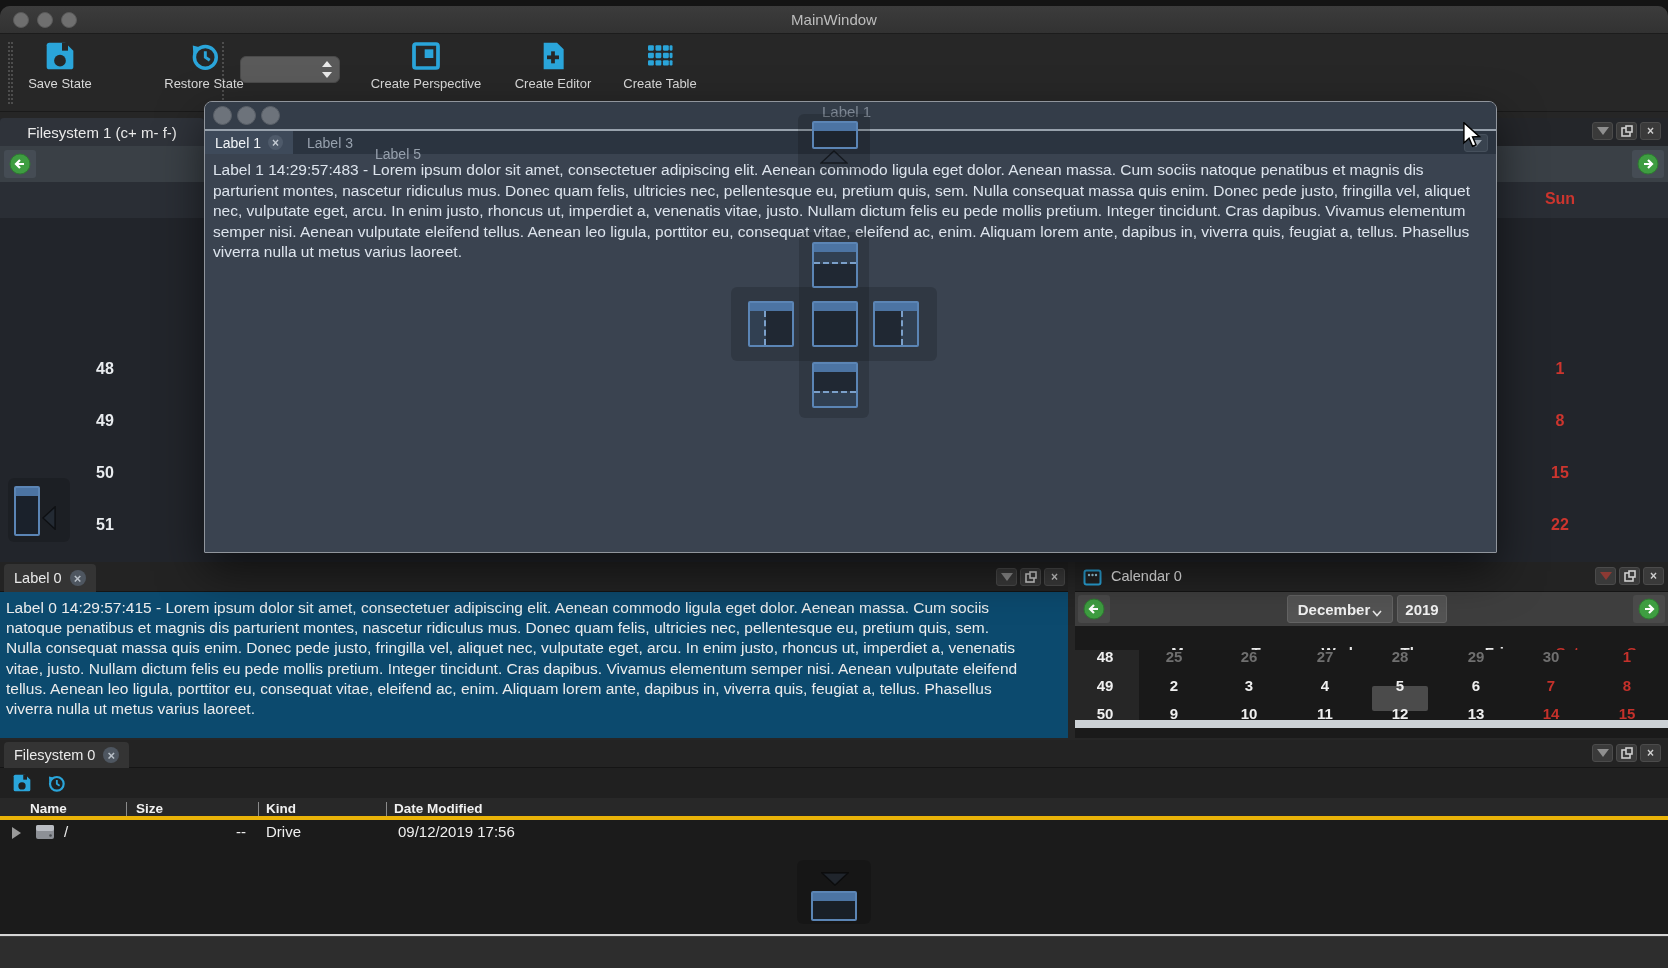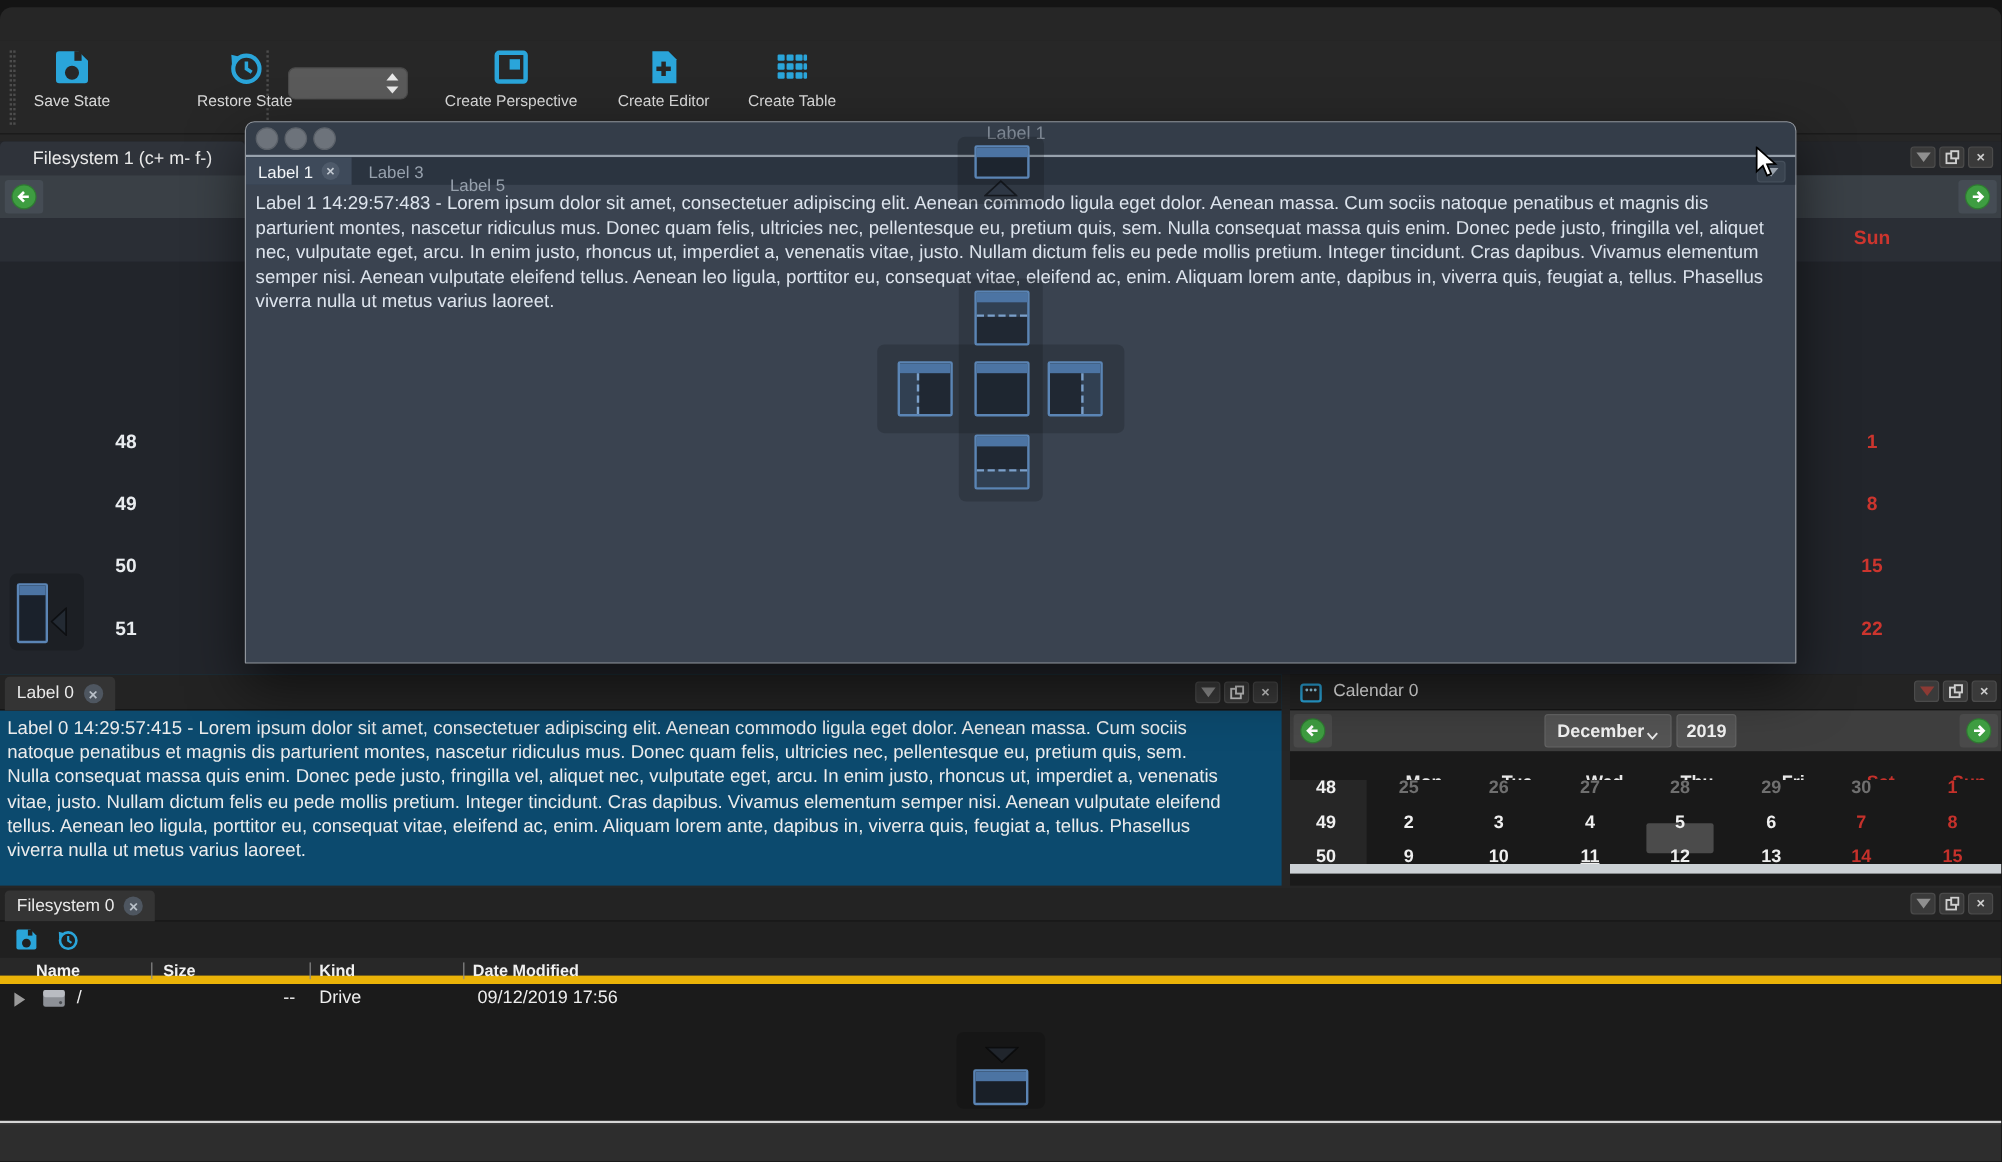--- a/index.html
+++ b/index.html
@@ -105,21 +105,21 @@
   .cal0 .d { position:absolute; width:56px; text-align:center; font-size:15px; font-weight:bold;
              color:#efefef; }
   .cal0 .d.dim { color:#6f6f6f; }
   .cal0 .wk { position:absolute; left:2px; width:56px; text-align:center; font-size:15px;
               font-weight:bold; color:#f0f0f0; }
   .cal0 .selbox { position:absolute; background:#4b4b4b; border-radius:2px; }
   .cal0 .scroll { position:absolute; left:0; top:158px; width:593px; height:8px; background:#ccd1d5; }
 
   .fs0 .ftoolbar { position:absolute; left:0; top:28px; width:100%; height:30px; background:#202020; }
   .fs0 .colhdr { position:absolute; left:0; top:58px; width:100%; height:22px; background:#282828;
-                 border-bottom:7px solid #eab308; }
+                 border-bottom:4px solid #eab308; }
   .fs0 .col { position:absolute; top:3px; color:#f0f0f0; font-size:13.5px; font-weight:bold; }
   .fs0 .colsep { position:absolute; top:4px; width:1px; height:14px; background:#8a8a8a; }
   .fs0 .cell { position:absolute; top:3px; color:#eeeeee; font-size:15px; }
   .fs0 .row { position:absolute; left:0; top:80px; width:100%; height:26px; }
   .disclose { position:absolute; left:12px; top:7px; width:0; height:0;
               border-top:6px solid transparent; border-bottom:6px solid transparent;
               border-left:9px solid #9a9a9a; }
 
   .statusline { position:absolute; left:0; top:928px; width:1668px; height:2px; background:#d5d5d5; }
   .statusbar { position:absolute; left:0; top:930px; width:1668px; height:38px; background:#2d2d2d;
@@ -136,20 +136,26 @@
   .split-left .hl { left:0; top:8px; bottom:0; width:16px; border-right:2px dashed #7ba0ca; }
   .split-right .hl { right:0; top:8px; bottom:0; width:16px; border-left:2px dashed #7ba0ca; }
   .ghost { position:absolute; color:rgba(198,208,220,0.5); font-size:15px; }
 </style>
 </head>
 <body>
 
 <div class="screen">
   <div class="window">
 
+    <div class="titlebar">
+      <div class="tl" style="left:13px"></div>
+      <div class="tl" style="left:37px"></div>
+      <div class="tl" style="left:61px"></div>
+      <div class="title-text">MainWindow</div>
+    </div>
 
     <div class="toolbar">
       <div class="tb-handle"></div>
       <div class="tb-sep"></div>
 
       <div class="tool" style="left:20px; width:80px;">
         <svg class="ticon" width="32" height="32" viewBox="0 0 24 24">
           <path d="M4,2 h12 l6,6 v12 a2,2 0 0 1 -2,2 h-16 a2,2 0 0 1 -2,-2 v-16 a2,2 0 0 1 2,-2 z" fill="#2aa5da"></path>
           <rect x="13.5" y="2" width="4.5" height="6" fill="#272727"></rect>
           <circle cx="12" cy="15.5" r="4.4" fill="#272727"></circle>

